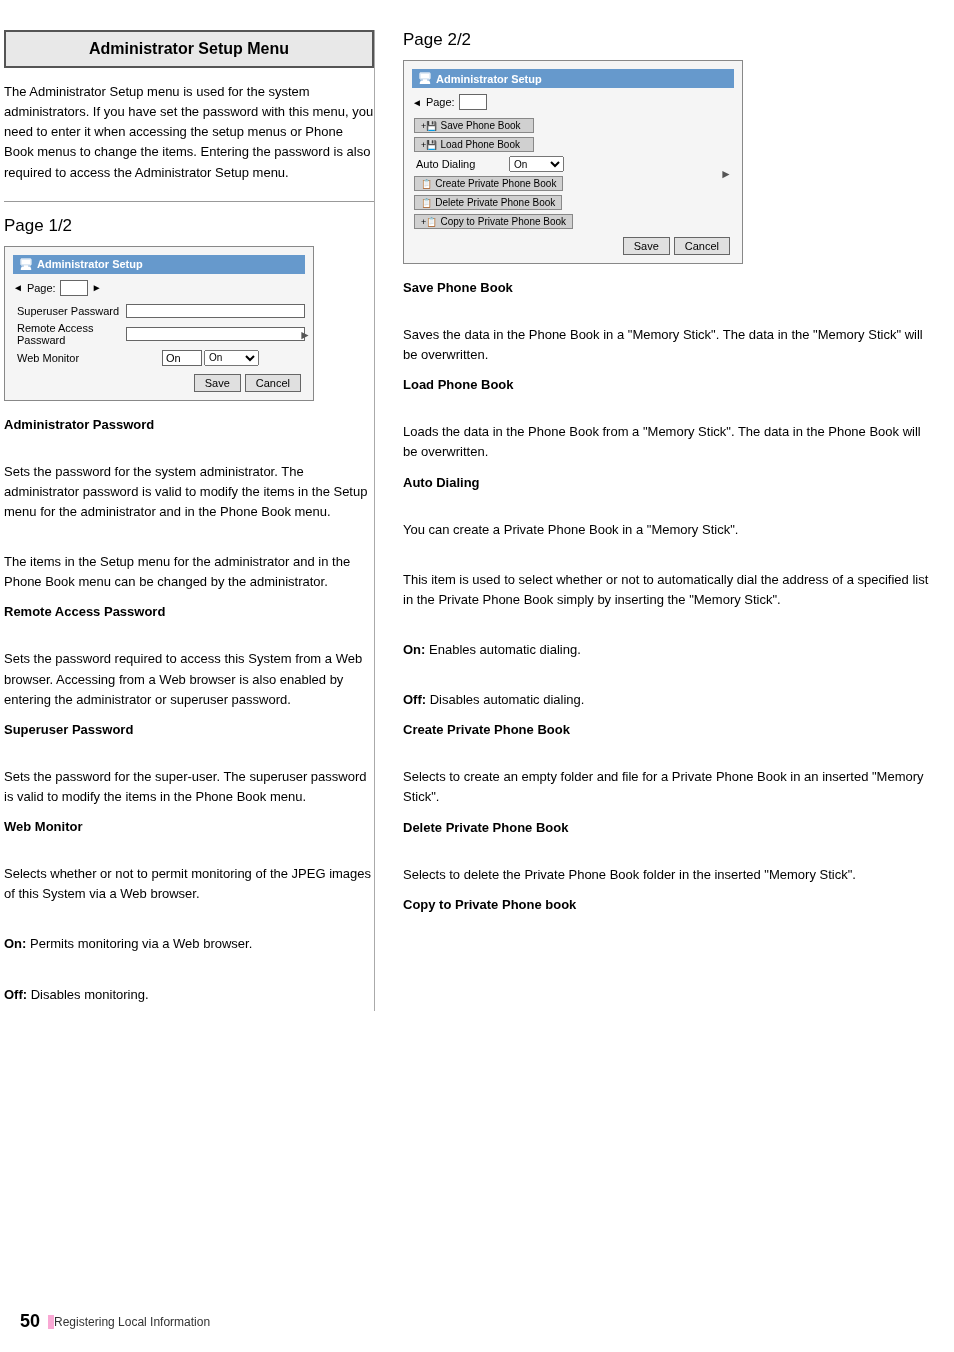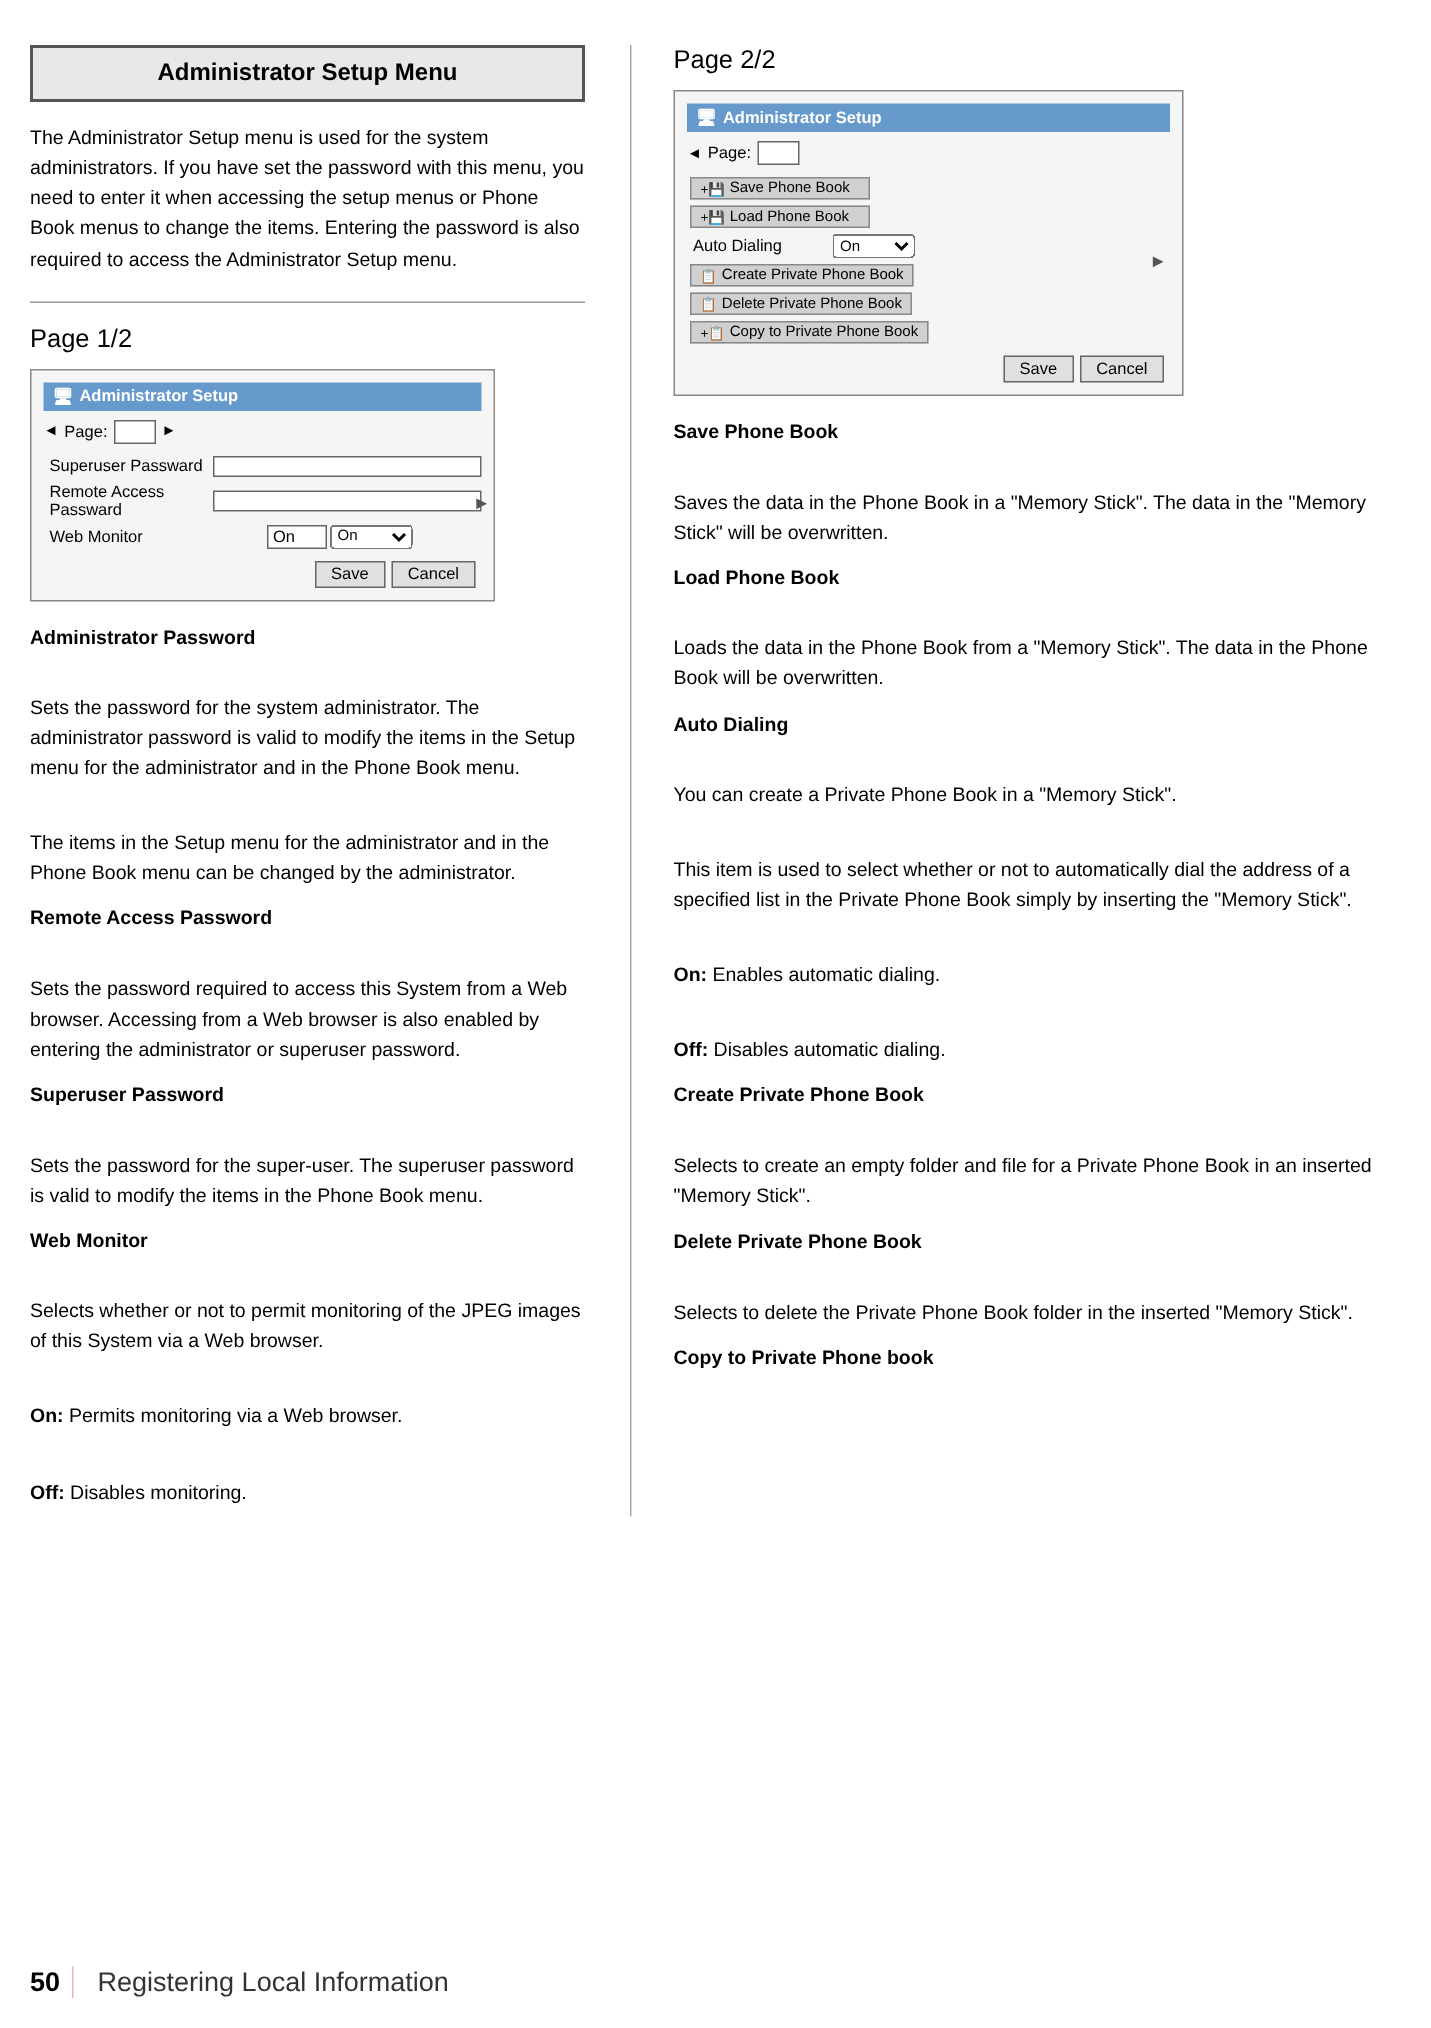--- a/index.html
+++ b/index.html
@@ -8,22 +8,21 @@
       font-size: 13px;
       background: #fff;
       color: #000;
       width: 954px;
       min-height: 1352px;
     }
 
     .page-wrapper {
       display: flex;
       flex-direction: row;
-      padding: 30px 20px 20px 20px;
-      gap: 30px;
+      padding: 30px 20px 20px 4px;
     }
 
     
     .left-col {
       width: 370px;
       flex-shrink: 0;
     }
 
     .section-title-box {
       border: 2px solid #555;
@@ -399,16 +398,16 @@
 
       <div>
         <div class="subsection-heading">Copy to Private Phone book</div>
       </div>
 
     </div>
   </div>
 
   <div style="position:absolute;bottom:20px;left:20px;display:flex;align-items:center;gap:8px;">
     <span style="font-size:18px;font-weight:bold;">50</span>
-    <span style="font-size:18px;color:#333;border-left:1px solid #f9a8d4;padding-left:16px;">Registering Local Information</span>
+    <span style="font-size:12px;color:#333;border-left:6px solid #f9a8d4;padding-left:0;">Registering Local Information</span>
   </div>
 
 </div>
 
 </body></html>

